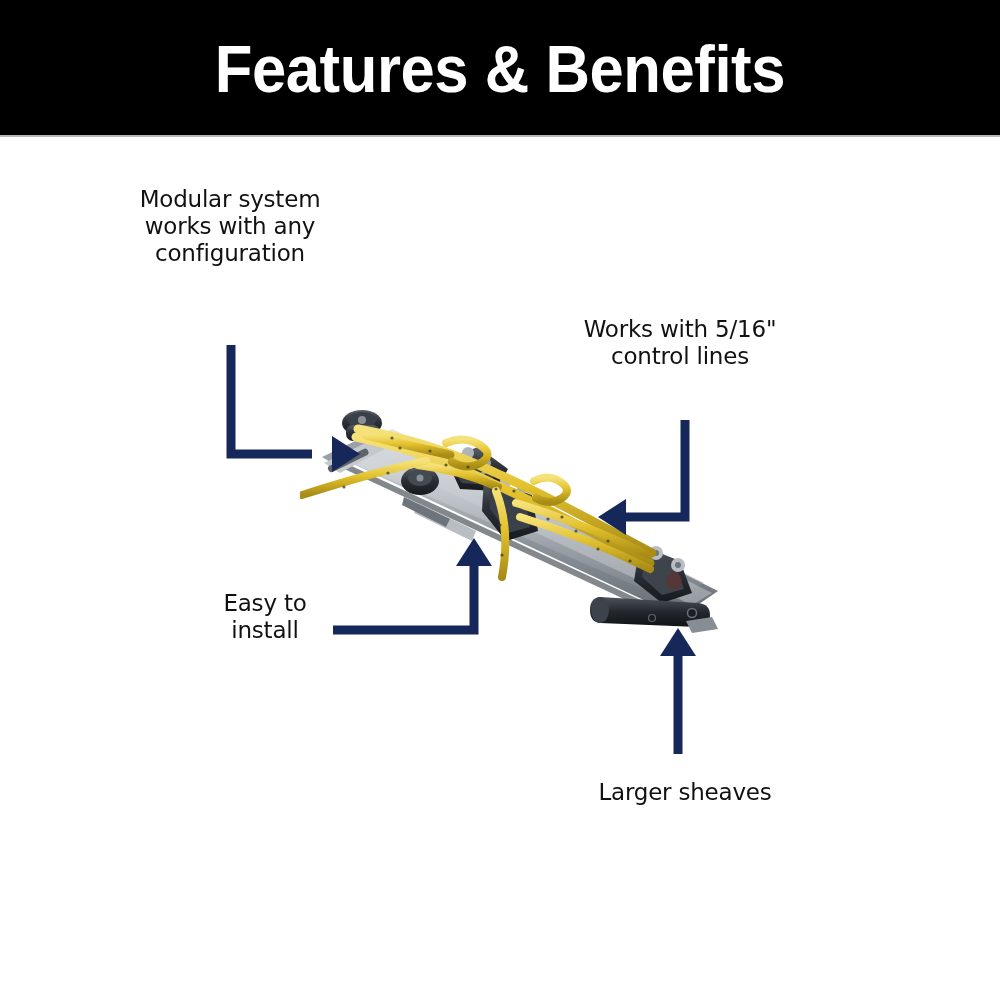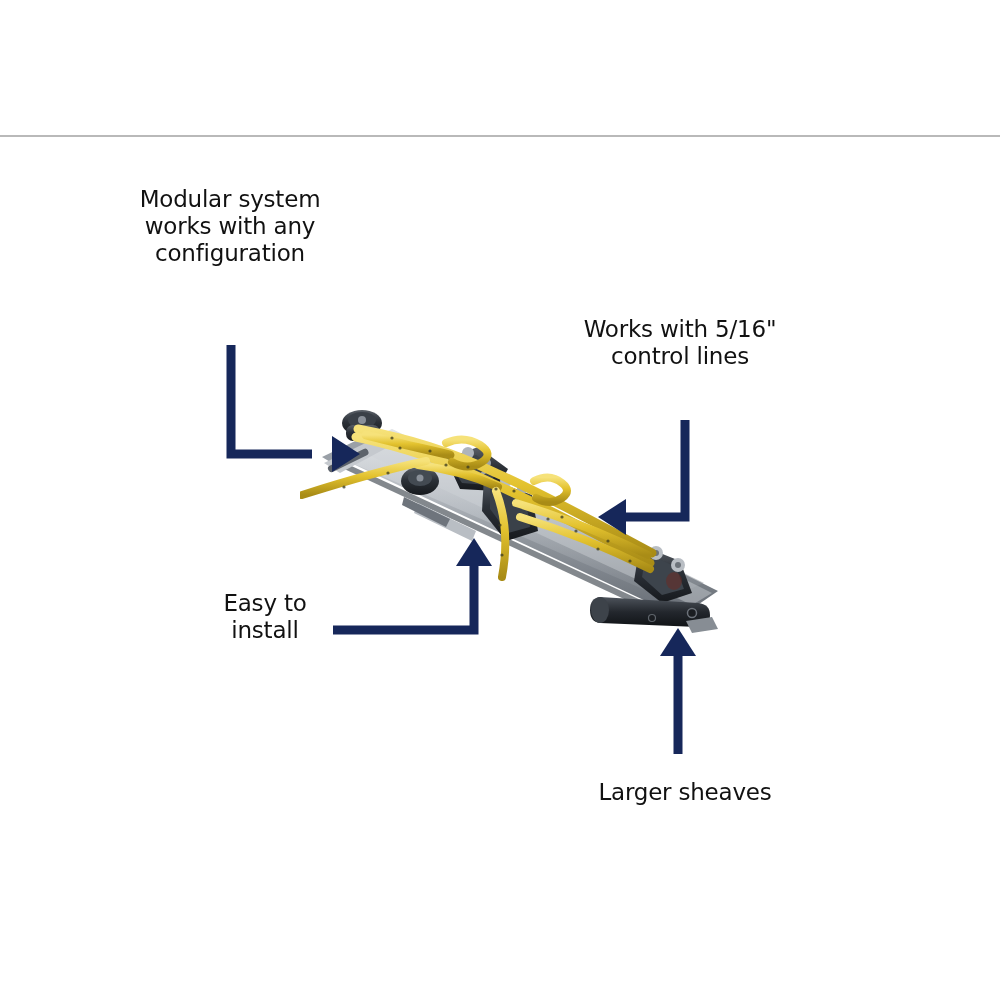--- a/index.html
+++ b/index.html
@@ -130,20 +130,23 @@
     line-height: 1;
     margin-top: 5px;
     margin-left: 1px;
   }
 </style>
 </head>
 <body>
 
 <div id="page">
 
+  <div class="header-band">
+    <div class="header-title">Features &amp; Benefits</div>
+  </div>
   <div class="header-rule"></div>
 
   <div class="callout" id="callout-modular">Modular system
 works with any
 configuration</div>
 
   <div class="callout" id="callout-control-lines">Works with 5/16"
 control lines</div>
 
   <div class="callout" id="callout-larger-sheaves">Larger sheaves</div>

